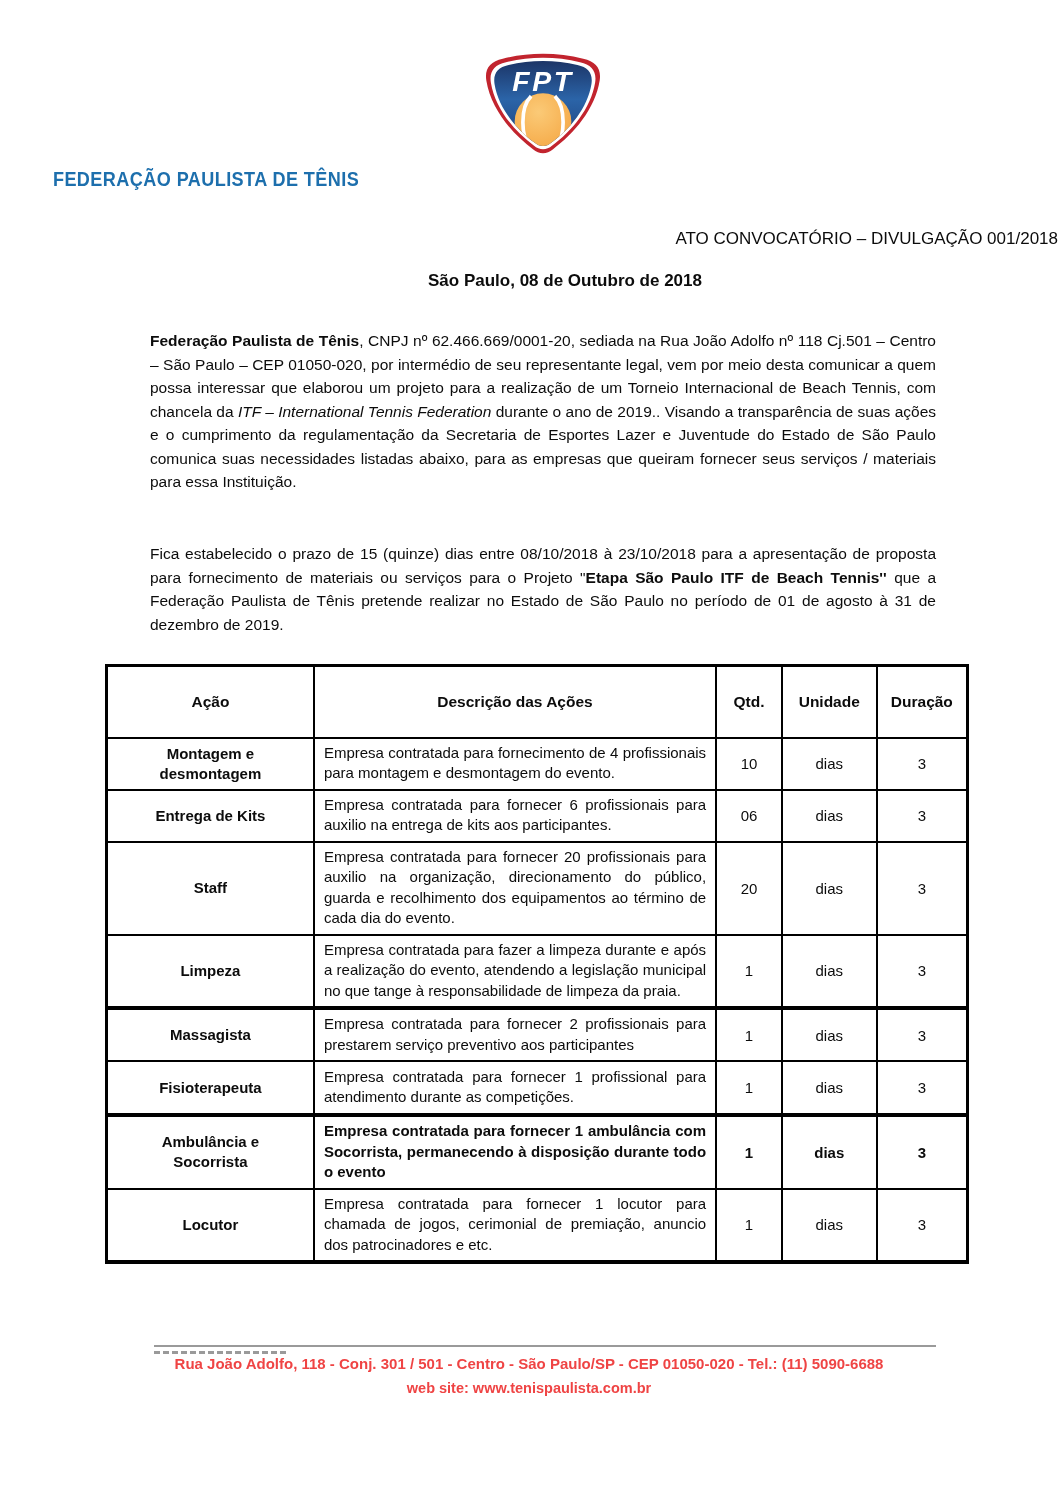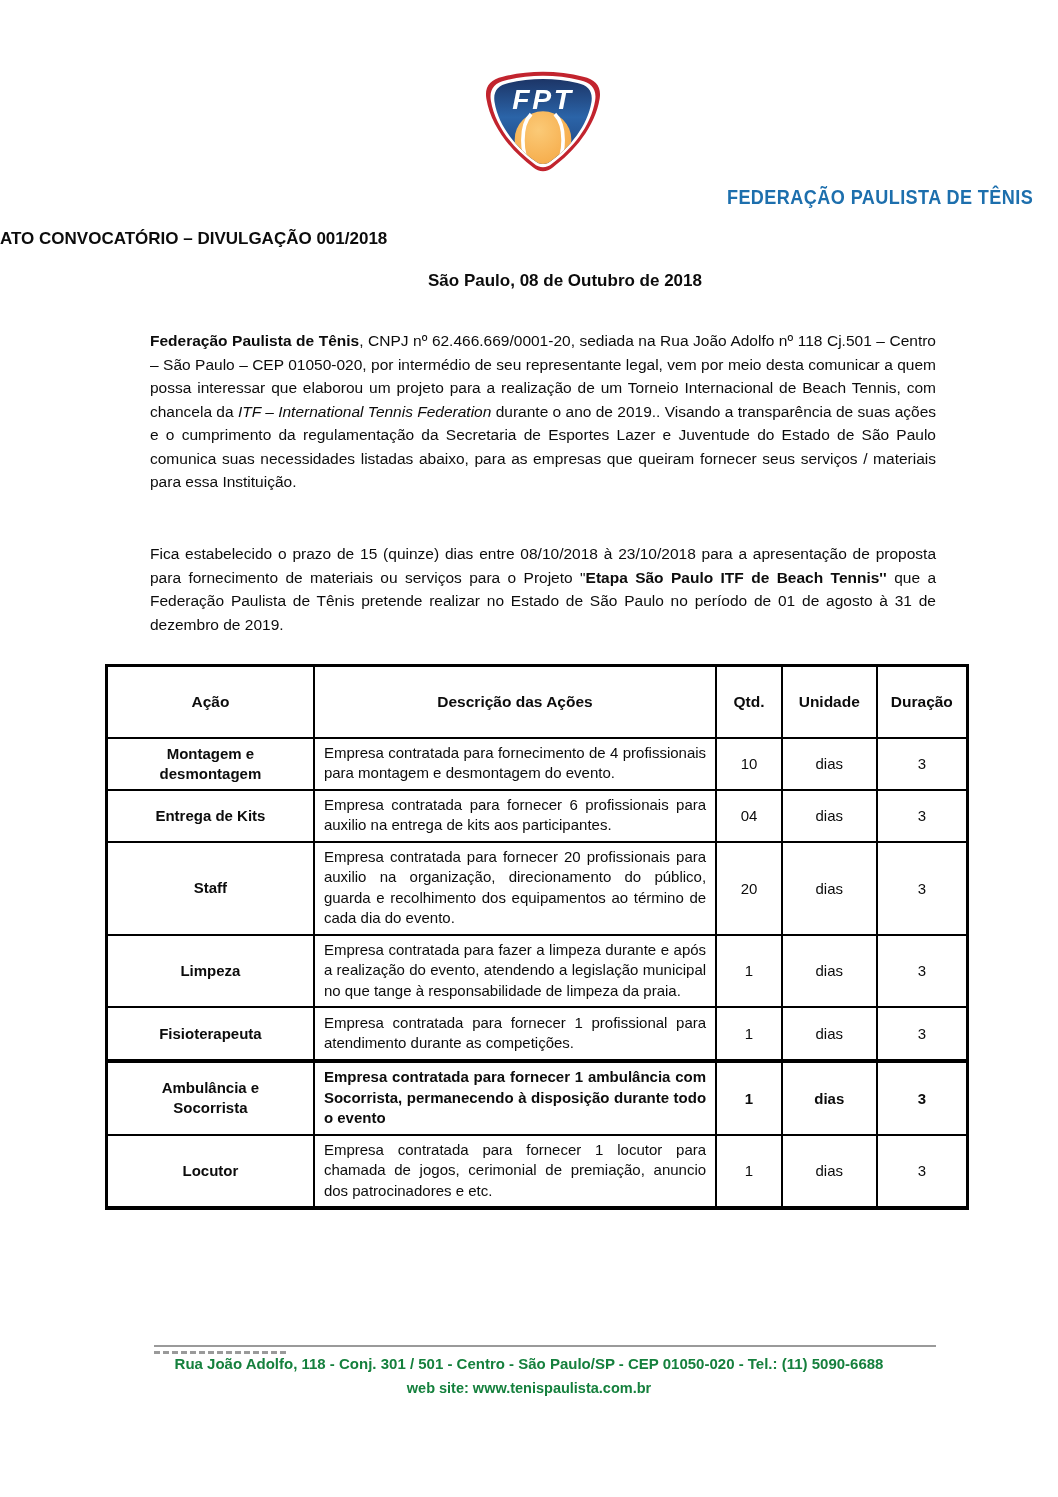--- a/index.html
+++ b/index.html
@@ -8,37 +8,37 @@
     position:relative;
     width:1058px; height:1497px;
     margin:0 auto;
     background:#ffffff;
     font-family:"Liberation Sans", sans-serif;
     color:#0c0c0c;
     overflow:hidden;
   }
 
   
-  .logo-wrap { position:absolute; top:70px; left:0; width:100%; text-align:right;padding-left:28px; }
+  .logo-wrap { position:absolute; top:52px; left:0; width:100%; text-align:left;padding-left:28px; }
   .logo-svg { width:128px; height:112px; display:block; margin:0 auto; }
   .org-name {
     display:inline-block;
     margin-top:3px;
     color:#1d6fad;
     font-weight:bold;
     font-size:21px;
     letter-spacing:0.5px;
     transform:scaleX(0.86);
     white-space:nowrap;
   }
 
   
   .doc-title {
     position:absolute; top:229px; left:0; width:100%;
-    text-align:left; font-weight:bold; font-size:17px;
+    text-align:right; font-weight:normal; font-size:17px;
   }
   .doc-date {
     position:absolute; top:271px; left:0; width:100%;
     text-align:center; font-weight:bold; font-size:17px;margin-left:36px;
   }
 
   
   .para {
     position:absolute; left:150px; width:786px;
     text-align:justify;
@@ -71,21 +71,21 @@
   .footer-line {
     position:absolute; top:1345px; left:154px; width:782px;
     border-top:2px solid #9a9a9a;
   }
   .footer-dash {
     position:absolute; top:1351px; left:154px; width:132px;
     border-top:3px dashed #9a9a9a;
   }
   .footer-text {
     position:absolute; top:1352px; left:0; width:100%;
-    text-align:center; color:#15803d; font-weight:bold;
+    text-align:center; color:#ef4444; font-weight:bold;
   }
   .footer-address { font-size:15px; line-height:24px; }
   .footer-site { font-size:14.5px; line-height:24px; }
 </style>
 </head>
 <body>
 
 <div class="page">
 
   <div class="logo-wrap">
@@ -147,34 +147,41 @@
         <tr>
           <td class="acao"><span>Montagem e desmontagem</span></td>
           <td class="desc">Empresa contratada para fornecimento de 4 profissionais para montagem e desmontagem do evento.</td>
           <td class="num">10</td>
           <td class="num">dias</td>
           <td class="num">3</td>
         </tr>
         <tr>
           <td class="acao"><span>Entrega de Kits</span></td>
           <td class="desc">Empresa contratada para fornecer 6 profissionais para auxilio na entrega de kits aos participantes.</td>
-          <td class="num">04</td>
+          <td class="num">06</td>
           <td class="num">dias</td>
           <td class="num">3</td>
         </tr>
         <tr>
           <td class="acao"><span>Staff</span></td>
           <td class="desc">Empresa contratada para fornecer 20 profissionais para auxilio na organização, direcionamento do público, guarda e recolhimento dos equipamentos ao término de cada dia do evento.</td>
           <td class="num">20</td>
           <td class="num">dias</td>
           <td class="num">3</td>
         </tr>
         <tr>
           <td class="acao"><span>Limpeza</span></td>
           <td class="desc">Empresa contratada para fazer a limpeza durante e após a realização do evento, atendendo a legislação municipal no que tange à responsabilidade de limpeza da praia.</td>
+          <td class="num">1</td>
+          <td class="num">dias</td>
+          <td class="num">3</td>
+        </tr>
+        <tr class="thick-top">
+          <td class="acao"><span>Massagista</span></td>
+          <td class="desc">Empresa contratada para fornecer 2 profissionais para prestarem serviço preventivo aos participantes</td>
           <td class="num">1</td>
           <td class="num">dias</td>
           <td class="num">3</td>
         </tr>
         <tr class="r-fisio">
           <td class="acao"><span>Fisioterapeuta</span></td>
           <td class="desc">Empresa contratada para fornecer 1 profissional para atendimento durante as competições.</td>
           <td class="num">1</td>
           <td class="num">dias</td>
           <td class="num">3</td>

